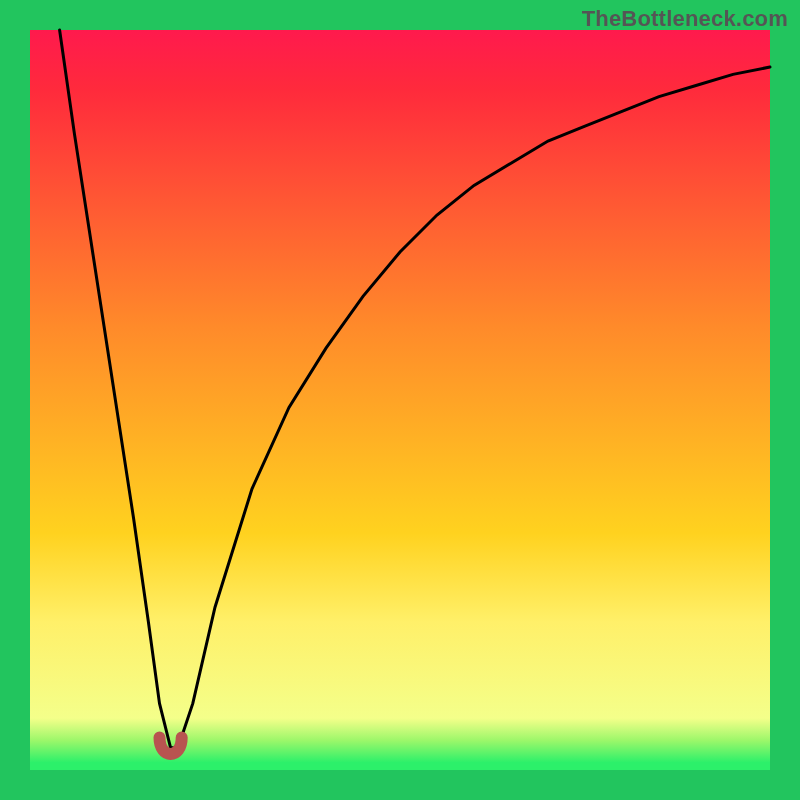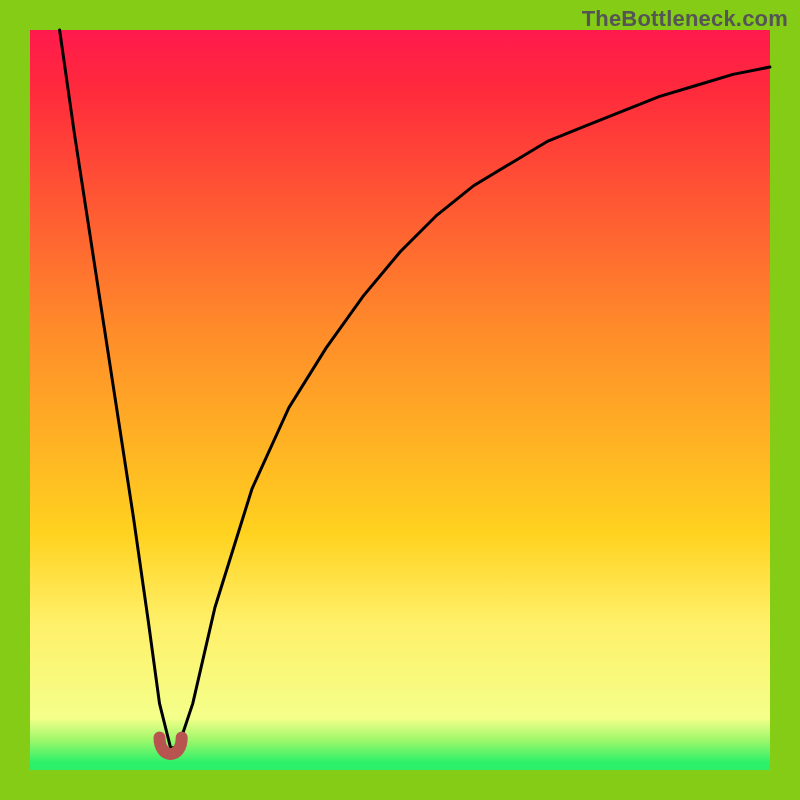--- a/index.html
+++ b/index.html
@@ -10,21 +10,21 @@
     background: #000;
     overflow: hidden;
     font-family: Arial, Helvetica, sans-serif;
   }
   .frame {
     position: absolute;
     left: 0;
     top: 0;
     width: 800px;
     height: 800px;
-    background: #84cc16;
+    background: #22c55e;
   }
   .plot {
     position: absolute;
     left: 30px;
     top: 30px;
     width: 740px;
     height: 740px;
     
     background: linear-gradient(
       to bottom,

